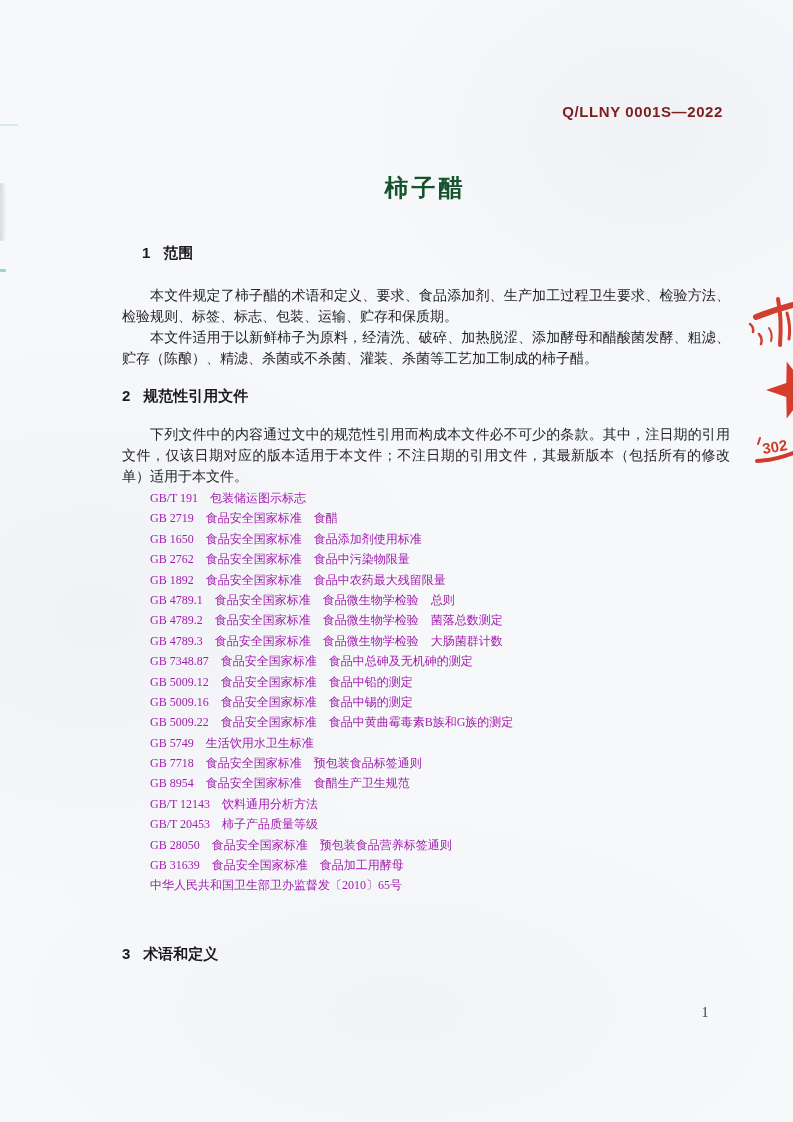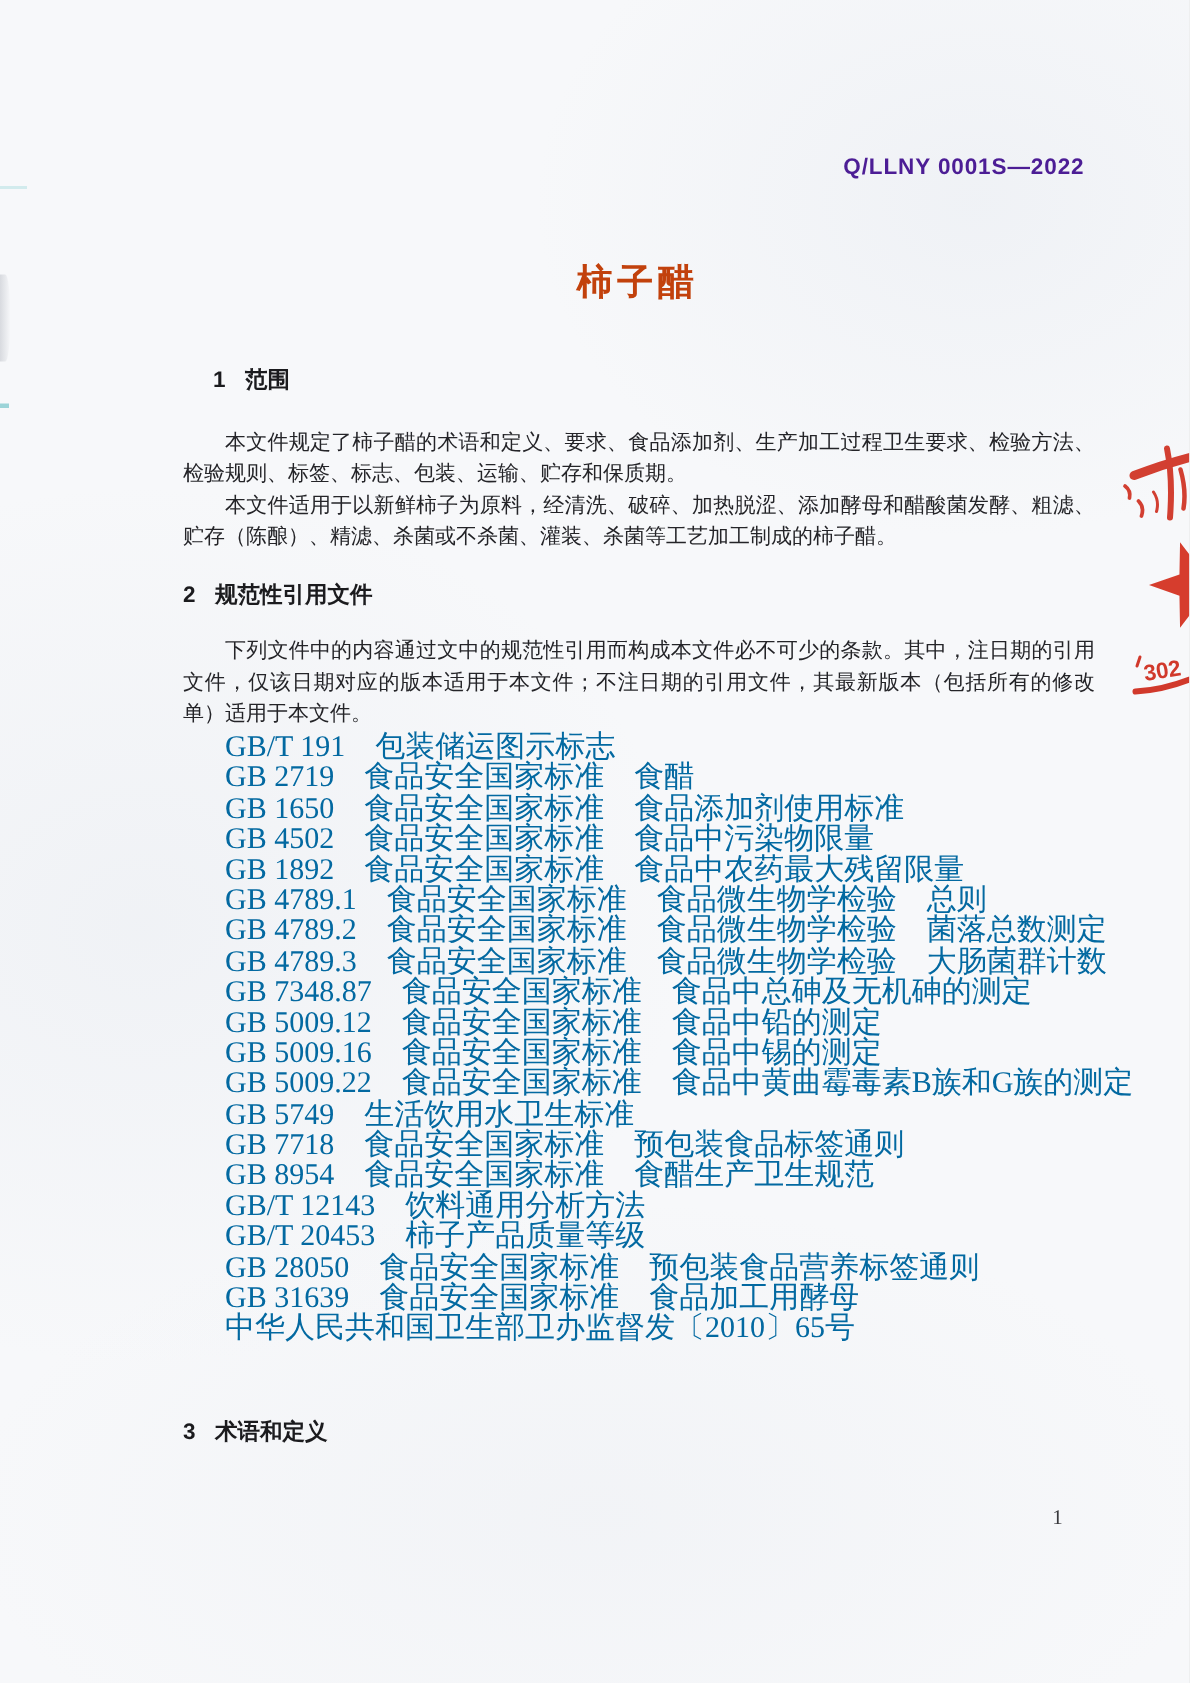--- a/index.html
+++ b/index.html
@@ -15,48 +15,48 @@
   .page::before{
     content:"";position:absolute;inset:0;pointer-events:none;
     background:
       radial-gradient(ellipse 420px 320px at 82% 12%, rgba(208,216,228,.20), transparent 70%),
       radial-gradient(ellipse 520px 420px at 12% 55%, rgba(202,210,222,.16), transparent 70%),
       radial-gradient(ellipse 600px 300px at 50% 90%, rgba(210,216,226,.14), transparent 70%);
   }
   .header-code{
     position:absolute;top:103px;right:70px;
     font-family:"Liberation Sans","DejaVu Sans",sans-serif;
-    font-weight:700;font-size:15px;letter-spacing:.6px;color:#4c1d95;
+    font-weight:700;font-size:15px;letter-spacing:.6px;color:#7f1d1d;
   }
   .doc-title{
     position:absolute;top:172px;left:122px;width:606px;
     text-align:center;
     font-family:Liberation Serif, serif;
-    font-weight:700;font-size:24px;letter-spacing:3px;color:#c2410c;
+    font-weight:700;font-size:24px;letter-spacing:3px;color:#14532d;
   }
   .sec-heading{
     position:absolute;left:122px;
     font-family:"Liberation Sans","DejaVu Sans",sans-serif;
     font-weight:700;font-size:15px;color:#1b1b1e;
     white-space:nowrap;
   }
   .sec-heading .sec-num{display:inline-block;margin-right:13px;}
   #heading-scope{top:244px;margin-left:20px;}
   #heading-references{top:387px;}
   #heading-terms{top:945px;}
   .body-block{
     position:absolute;left:122px;width:608px;
     font-size:14px;line-height:21px;text-align:justify;
   }
   #scope-paragraphs{top:285px;}
   #references-intro{top:424px;}
   .body-block p{margin:0;text-indent:2em;}
   .refs{
     position:absolute;left:150px;top:488px;width:590px;
-    font-size:20px;color:#0369a1;
+    font-size:12px;color:#a21caf;
   }
   .ref-row{height:20.4px;line-height:20.4px;white-space:nowrap;}
   .page-number{
     position:absolute;top:1005px;left:690px;width:30px;
     text-align:center;font-size:14px;color:#3a3a3e;
   }
   .seal{position:absolute;top:293px;right:0;width:46px;height:180px;}
   .artifact{position:absolute;pointer-events:none;}
   #artifact-cyan-line{top:124px;left:0;width:18px;height:2px;background:#bfe3e6;opacity:.65;}
   #artifact-grey-smudge{top:183px;left:0;width:7px;height:58px;
@@ -91,21 +91,21 @@
   </div>
 
   <div class="refs">
 
       <div class="ref-row"><span>GB/T 191　包装储运图示标志</span></div>
 
       <div class="ref-row"><span>GB 2719　食品安全国家标准　食醋</span></div>
 
       <div class="ref-row"><span>GB 1650　食品安全国家标准　食品添加剂使用标准</span></div>
 
-      <div class="ref-row"><span>GB 4502　食品安全国家标准　食品中污染物限量</span></div>
+      <div class="ref-row"><span>GB 2762　食品安全国家标准　食品中污染物限量</span></div>
 
       <div class="ref-row"><span>GB 1892　食品安全国家标准　食品中农药最大残留限量</span></div>
 
       <div class="ref-row"><span>GB 4789.1　食品安全国家标准　食品微生物学检验　总则</span></div>
 
       <div class="ref-row"><span>GB 4789.2　食品安全国家标准　食品微生物学检验　菌落总数测定</span></div>
 
       <div class="ref-row"><span>GB 4789.3　食品安全国家标准　食品微生物学检验　大肠菌群计数</span></div>
 
       <div class="ref-row"><span>GB 7348.87　食品安全国家标准　食品中总砷及无机砷的测定</span></div>

